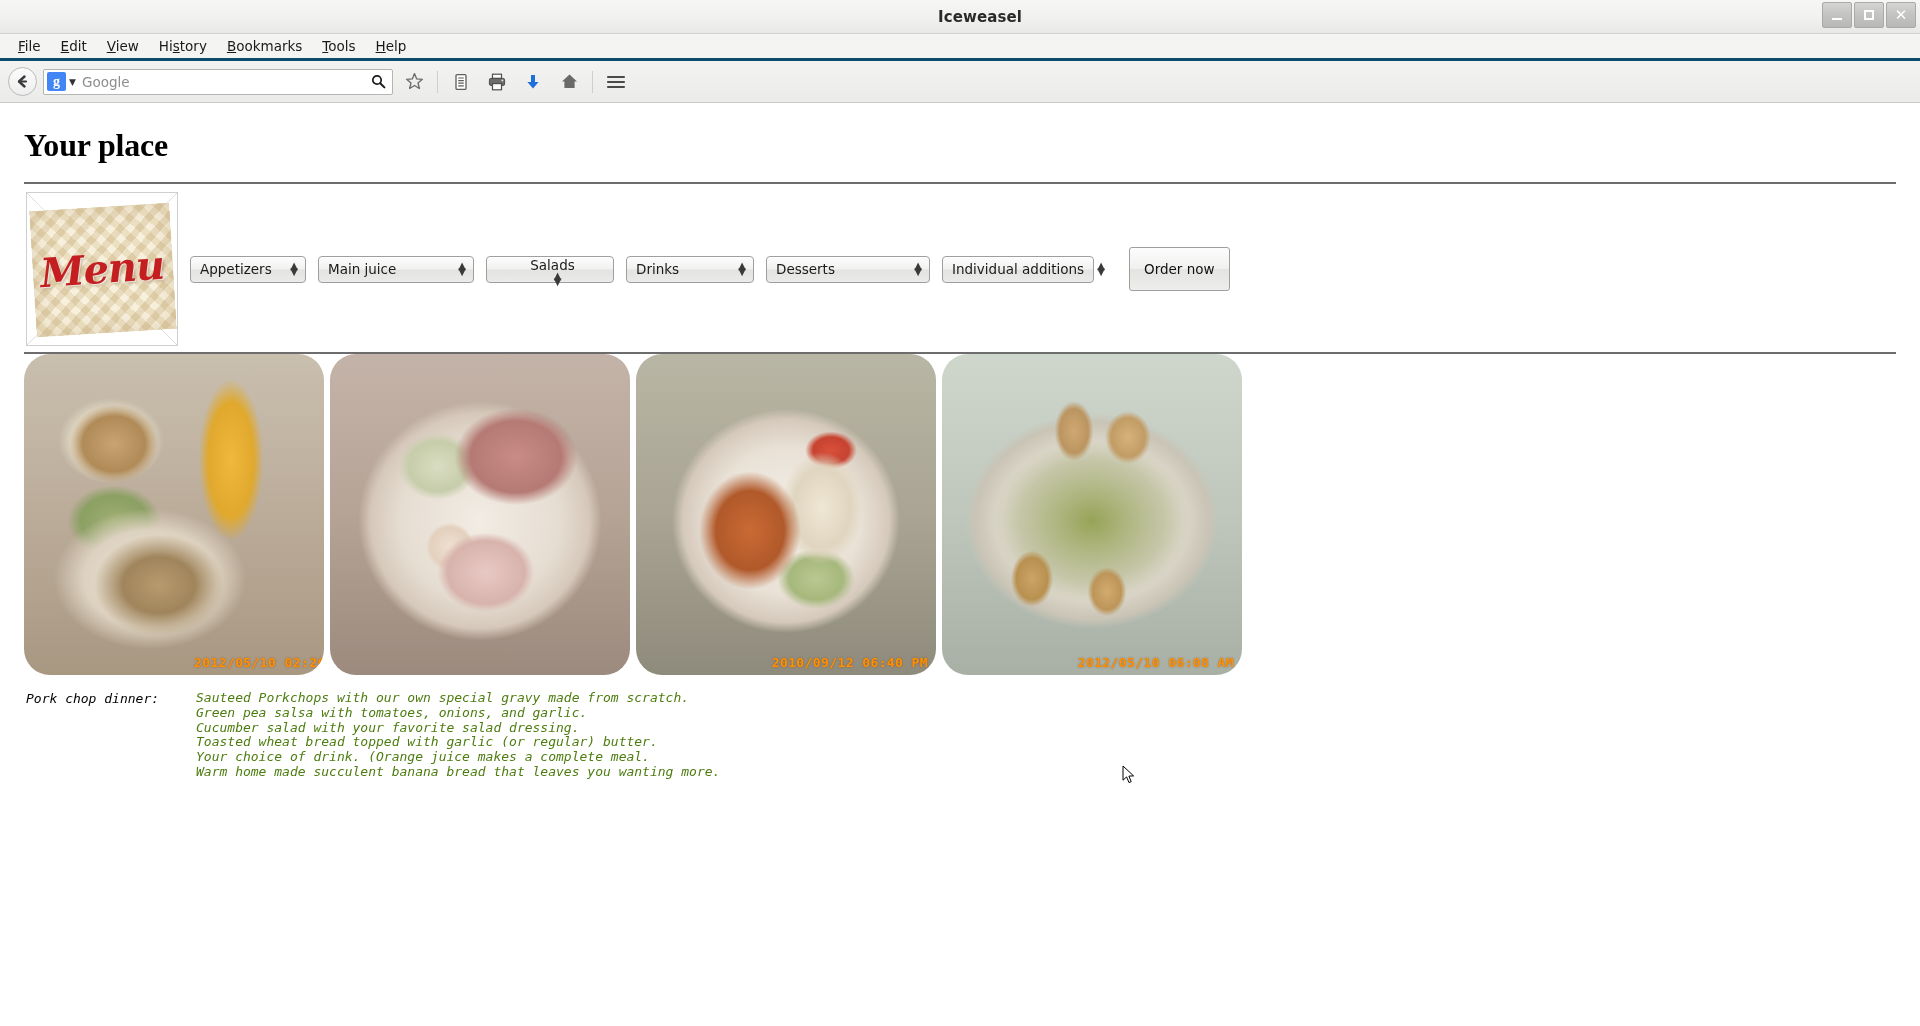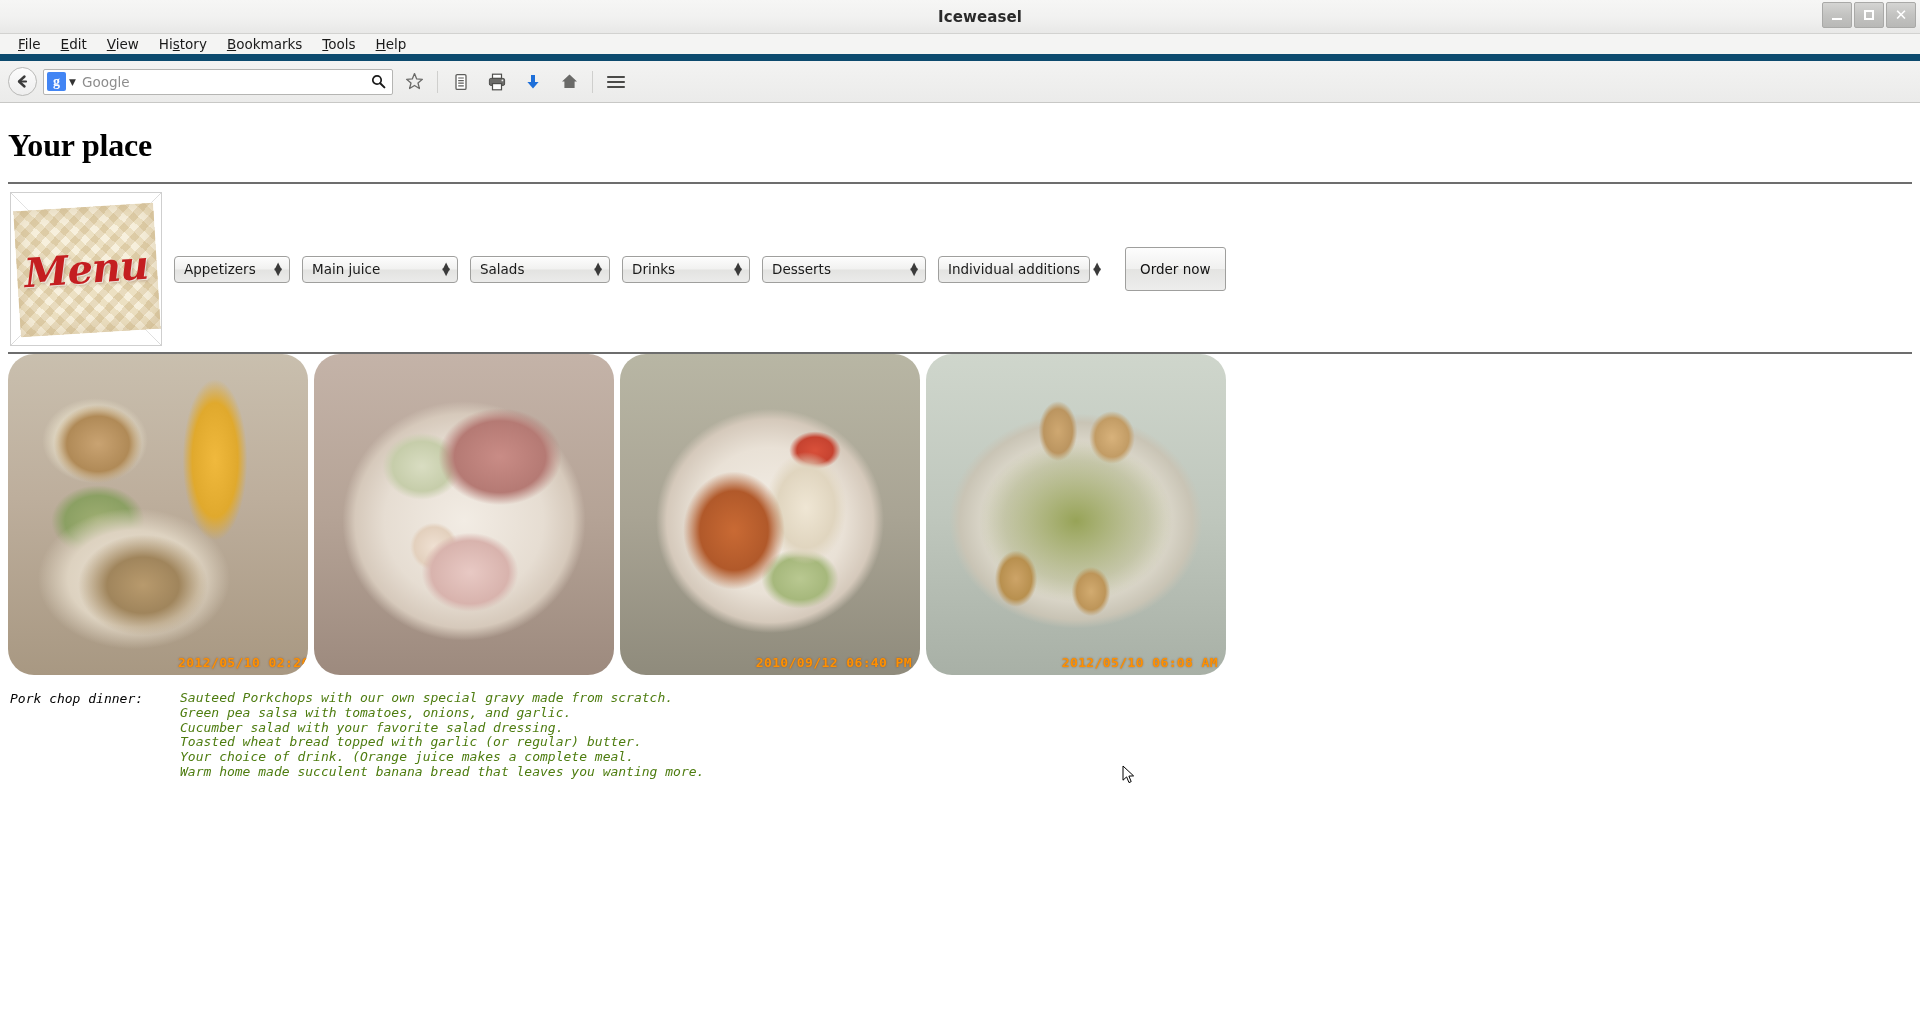--- a/index.html
+++ b/index.html
@@ -33,21 +33,21 @@
     color: #ffffff; font-size: 13px; line-height: 1;
   }
   .win-btn .glyph-min { display:block; width:10px; height:2px; background:#fff; margin-top:7px; }
   .win-btn .glyph-max { display:block; width:10px; height:10px; border:2px solid #fff; }
   .win-btn .glyph-close { font-size: 15px; font-weight: 300; color:#fff; }
 
   
   .menubar {
     height: 27px; flex: 0 0 27px;
     background: #f4f4f3;
-    border-bottom: 7px solid #0c4a6e;
+    border-bottom: 3px solid #0c4a6e;
     display: flex; align-items: center;
     padding-left: 8px;
     font-size: 13.5px; color: #1a1a1a;
   }
   .menubar-item { padding: 3px 10px; cursor: default; }
   .menubar-item .acc { text-decoration: underline; }
 
   
   .navbar {
     height: 42px; flex: 0 0 42px;
@@ -100,21 +100,21 @@
     width: 30px; height: 30px; flex: 0 0 30px;
     display: flex; align-items: center; justify-content: center;
     color: #4b4b4b;
   }
   .tb-sep { width:1px; height:22px; background:#cfcfcd; flex:0 0 1px; margin: 0 2px; }
 
   
   .content {
     flex: 1 1 auto; background: #ffffff; overflow: hidden;
     position: relative;
-    padding: 0 8px;
+    padding: 0 24px;
   }
   h1.page-title {
     font-family: "Liberation Serif", serif;
     font-size: 32px; font-weight: bold;
     margin: 24px 0 18px 0; color: #000;
     letter-spacing: -0.2px;
   }
   hr.rule {
     border: none; border-top: 2px solid #6d6d6d;
     margin: 0; height: 0;
@@ -167,21 +167,21 @@
     box-shadow: 0 1px 0 rgba(255,255,255,0.8) inset;
   }
   .sel-label { flex: 1 1 auto; white-space: nowrap; }
   .sel-arrows {
     flex: 0 0 14px; margin-left: 10px;
     display: flex; flex-direction: column; align-items: center;
     line-height: 0.62; font-size: 10px; color: #3a3a3a;
   }
   .sel-w1 { width: 116px; }
   .sel-w2 { width: 156px; }
-  .sel-w3 { width: 140px; }
+  .sel-w3 { width: 128px; flex-direction: column; }
   .sel-w4 { width: 128px; }
   .sel-w5 { width: 164px; }
   .sel-w6 { width: 152px; }
   .order-btn {
     margin-left: 23px;
     height: 44px; padding: 0 14px;
     background: linear-gradient(to bottom, #fdfdfd 0%, #f0f0ef 50%, #e4e4e2 51%, #ededec 100%);
     border: 1px solid #9f9f9d; border-radius: 3px;
     font-size: 13.5px; color: #111;
     display: flex; align-items: center; justify-content: center;

